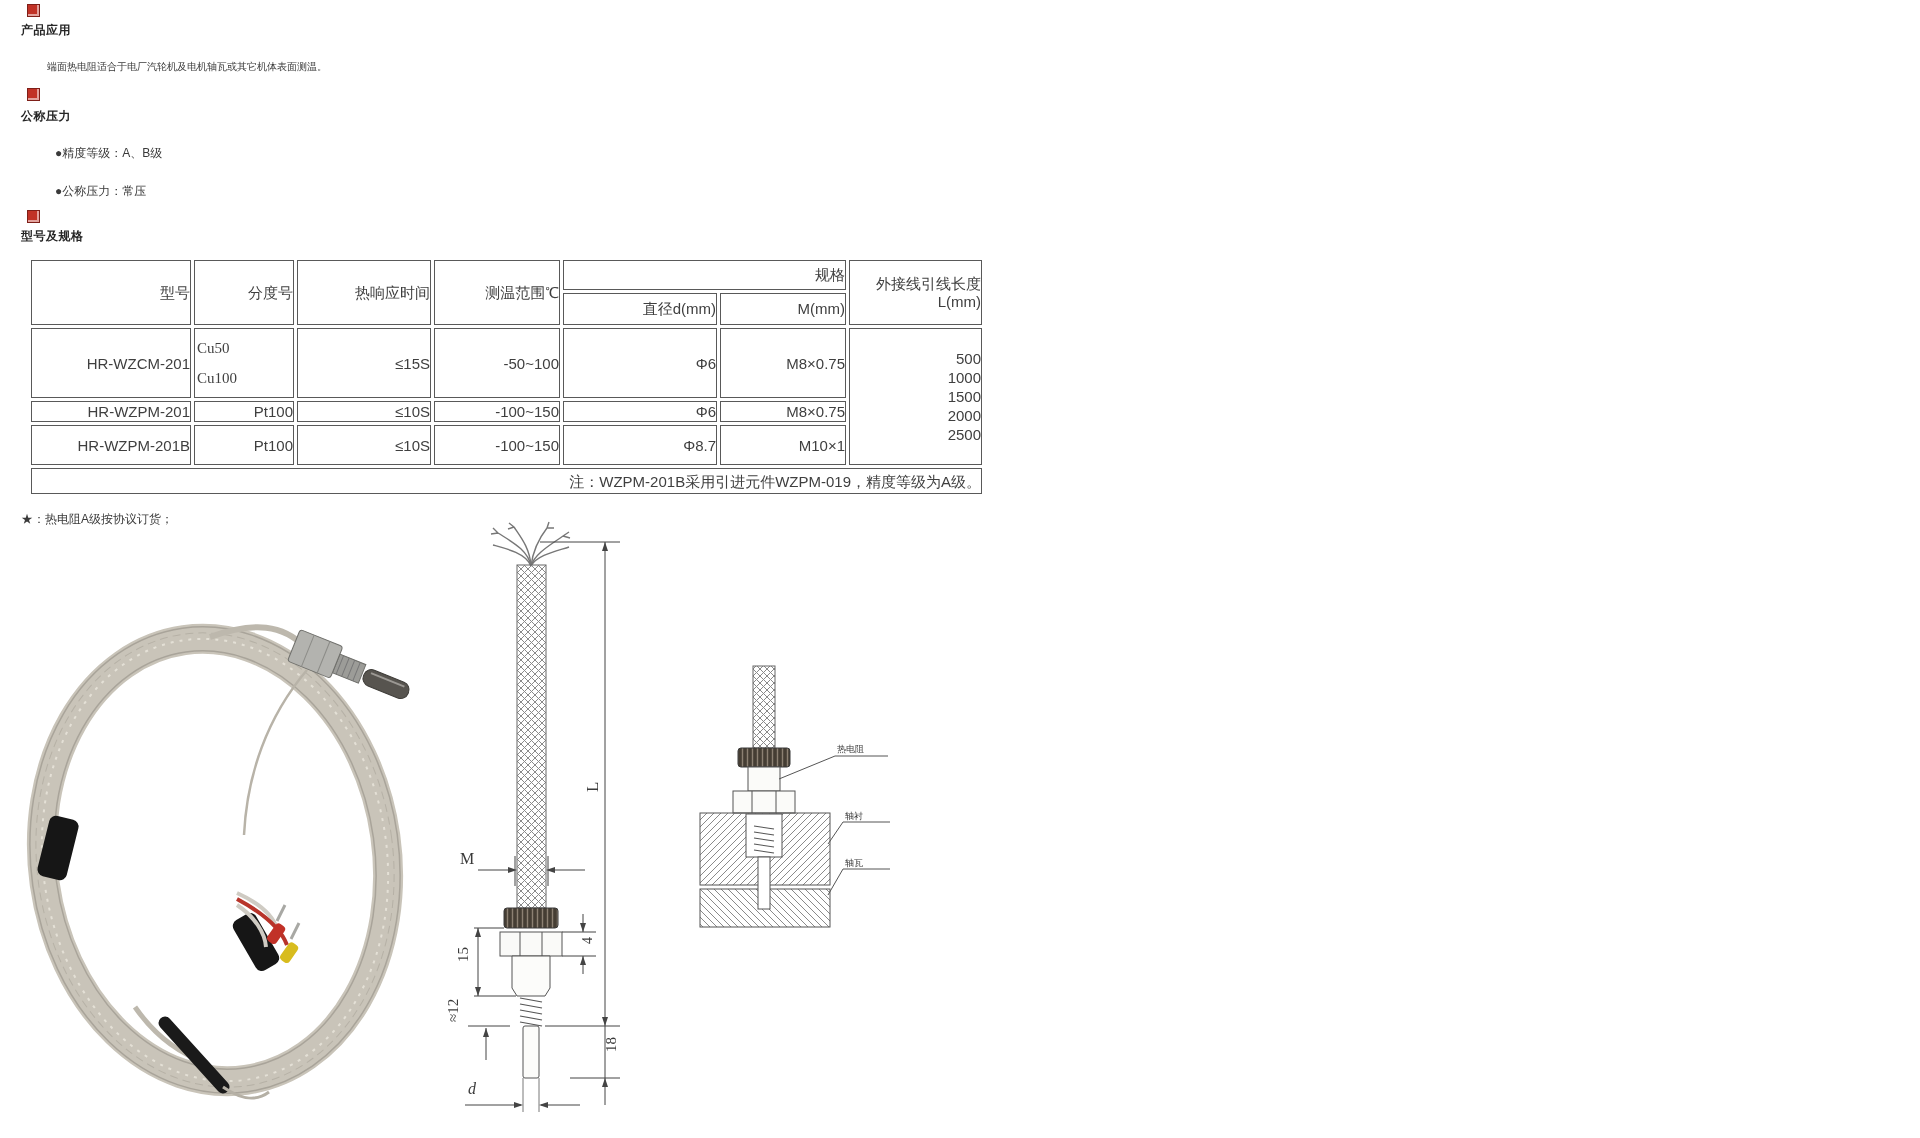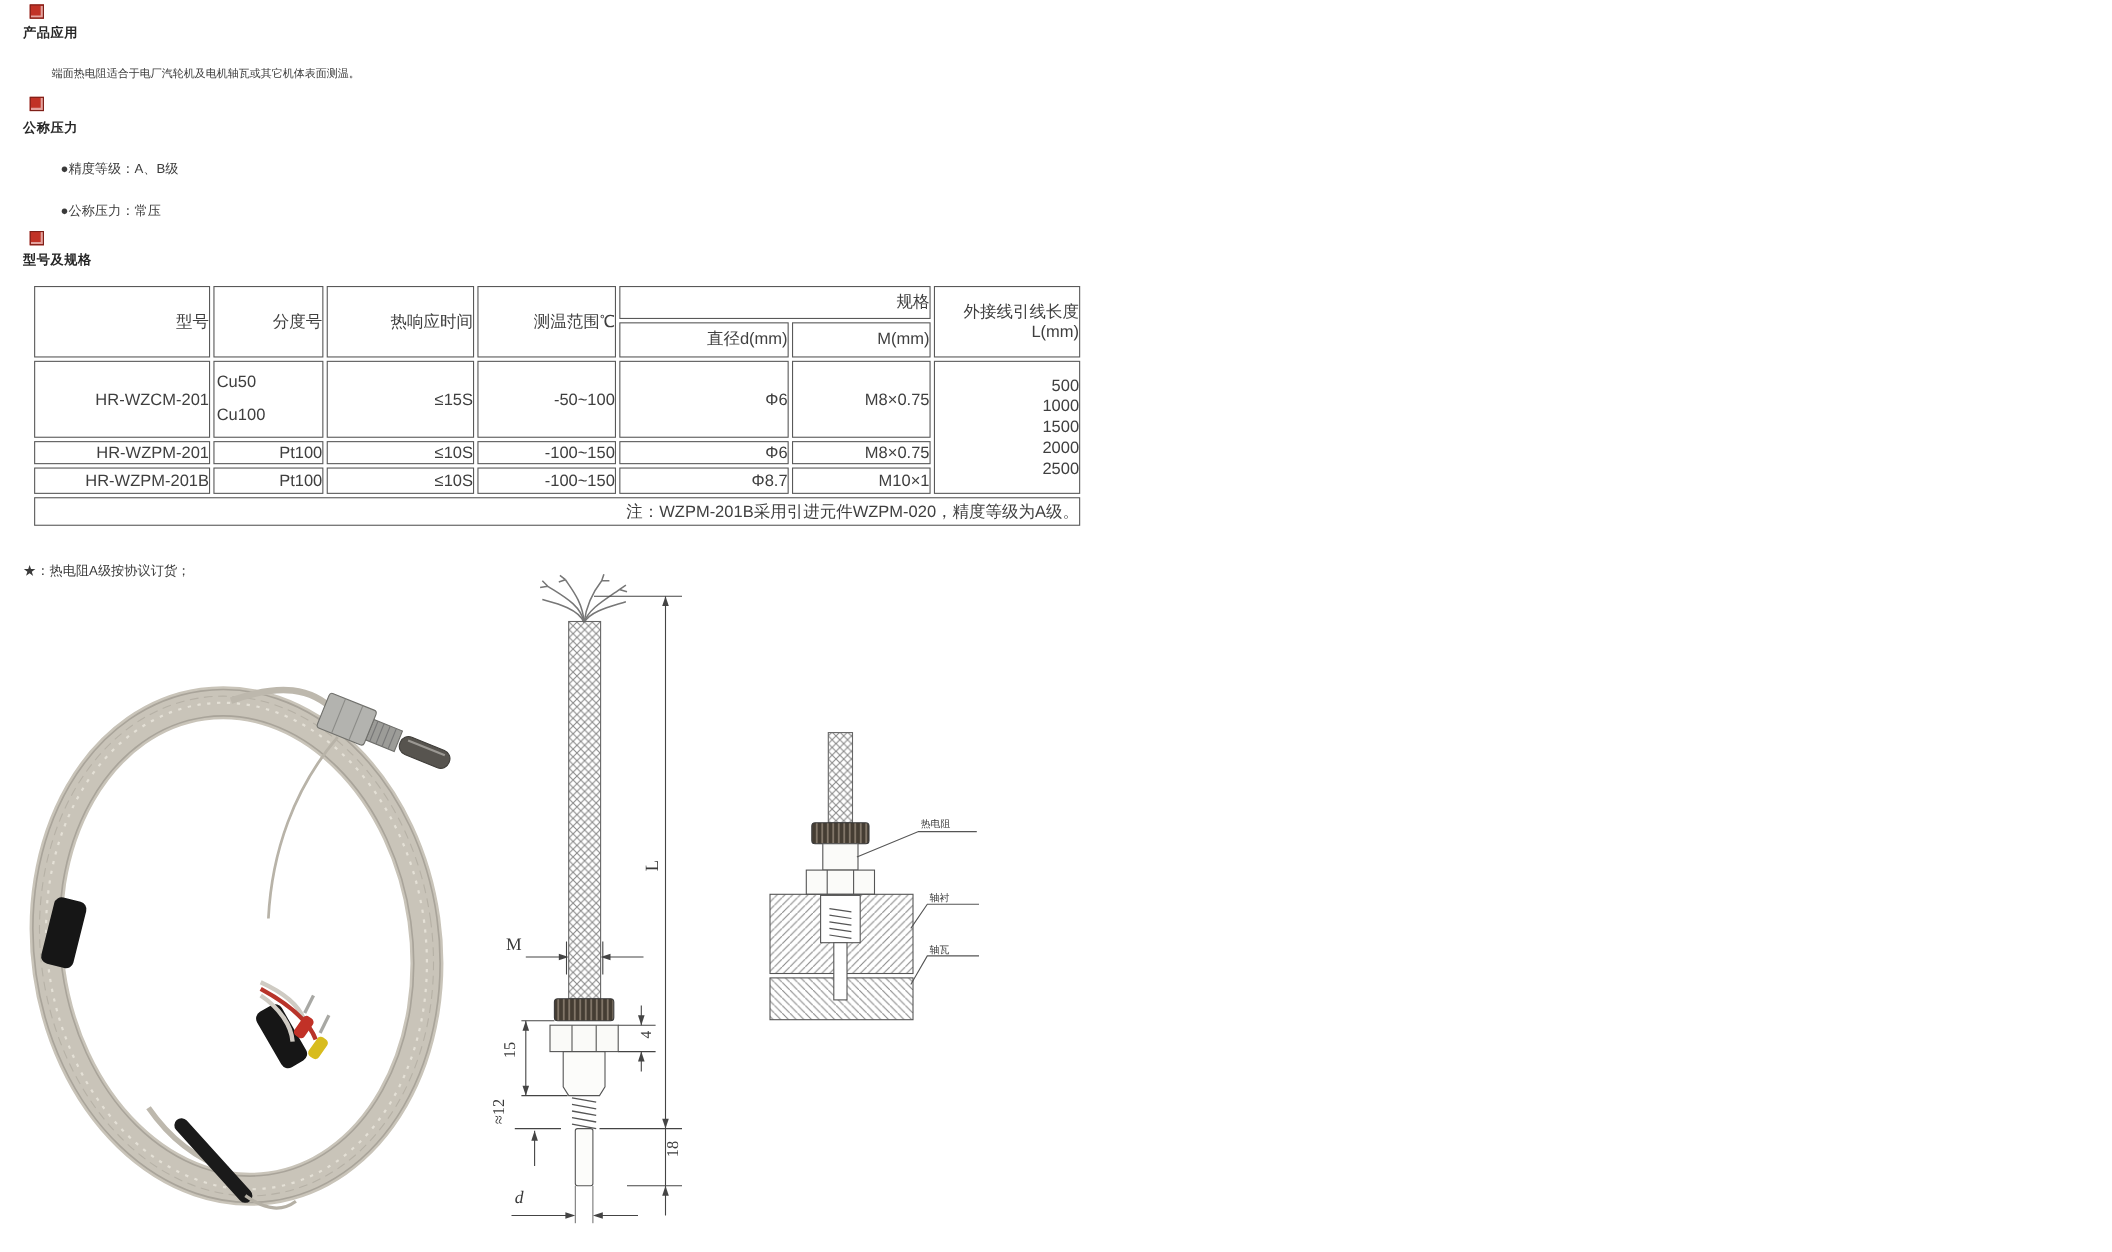--- a/index.html
+++ b/index.html
@@ -9,21 +9,21 @@
   .bullet-icon{width:11px;height:11px;background:#c13226;border:1px solid #7e1f18;
        box-shadow:inset -2px -2px 0 rgba(255,255,255,.55);}
   h2.sec{font-size:12px;font-weight:bold;color:#262626;margin:0;letter-spacing:.5px;}
   .body-text{font-size:10px;color:#3a3a3a;}
   .tech-bullet{font-size:12px;color:#3a3a3a;margin-bottom:21px;}
   table.spec{border-collapse:separate;border-spacing:3px;table-layout:fixed;
        font-size:15px;color:#3f3f3f;}
   table.spec td{border:1px solid #595959;text-align:right;vertical-align:middle;
        padding:0;box-sizing:border-box;white-space:pre-line;line-height:19px;}
   table.spec td.hdr{line-height:18px;}
-  table.spec td.left{text-align:left;padding-left:2px;line-height:30px;}
+  table.spec td.left{text-align:left;padding-left:2px;line-height:30px;font-family:Liberation Serif, serif;}
   table.spec td.leads{line-height:19px;}
   .star-note{font-size:12px;color:#3a3a3a;}
   svg text{font-family:"Liberation Serif",serif;fill:#3a3a3a;}
   svg text.cjk{font-family:"Liberation Sans",sans-serif;}
 </style>
 </head>
 <body>
 
 <div class="abs bullet-icon" style="left:27px;top:4px;"></div>
 <h2 class="abs sec" style="left:21px;top:22px;">产品应用</h2>
@@ -78,30 +78,30 @@
 2500</td>
   </tr>
   <tr style="height:20px;">
     <td>HR-WZPM-201</td>
     <td>Pt100</td>
     <td>≤10S</td>
     <td>-100~150</td>
     <td>Φ6</td>
     <td>M8×0.75</td>
   </tr>
-  <tr style="height:24px;">
+  <tr style="height:40px;">
     <td>HR-WZPM-201B</td>
     <td>Pt100</td>
     <td>≤10S</td>
     <td>-100~150</td>
     <td>Φ8.7</td>
     <td>M10×1</td>
   </tr>
   <tr style="height:26px;">
-    <td colspan="7">注：WZPM-201B采用引进元件WZPM-020，精度等级为A级。</td>
+    <td colspan="7">注：WZPM-201B采用引进元件WZPM-019，精度等级为A级。</td>
   </tr>
 </tbody>
   </table>
 
 <div class="abs star-note" style="left:21px;top:511px;">★：热电阻A级按协议订货；</div>
 
 <svg class="abs" style="left:15px;top:595px;" width="412" height="540" viewBox="0 0 412 540">
   <g transform="rotate(-8 200 265)">
     <ellipse cx="200" cy="265" rx="172" ry="222" fill="none" stroke="#c9c4b9" stroke-width="30"></ellipse>
     <ellipse cx="200" cy="265" rx="184" ry="234" fill="none" stroke="#a9a49a" stroke-width="1.5"></ellipse>

